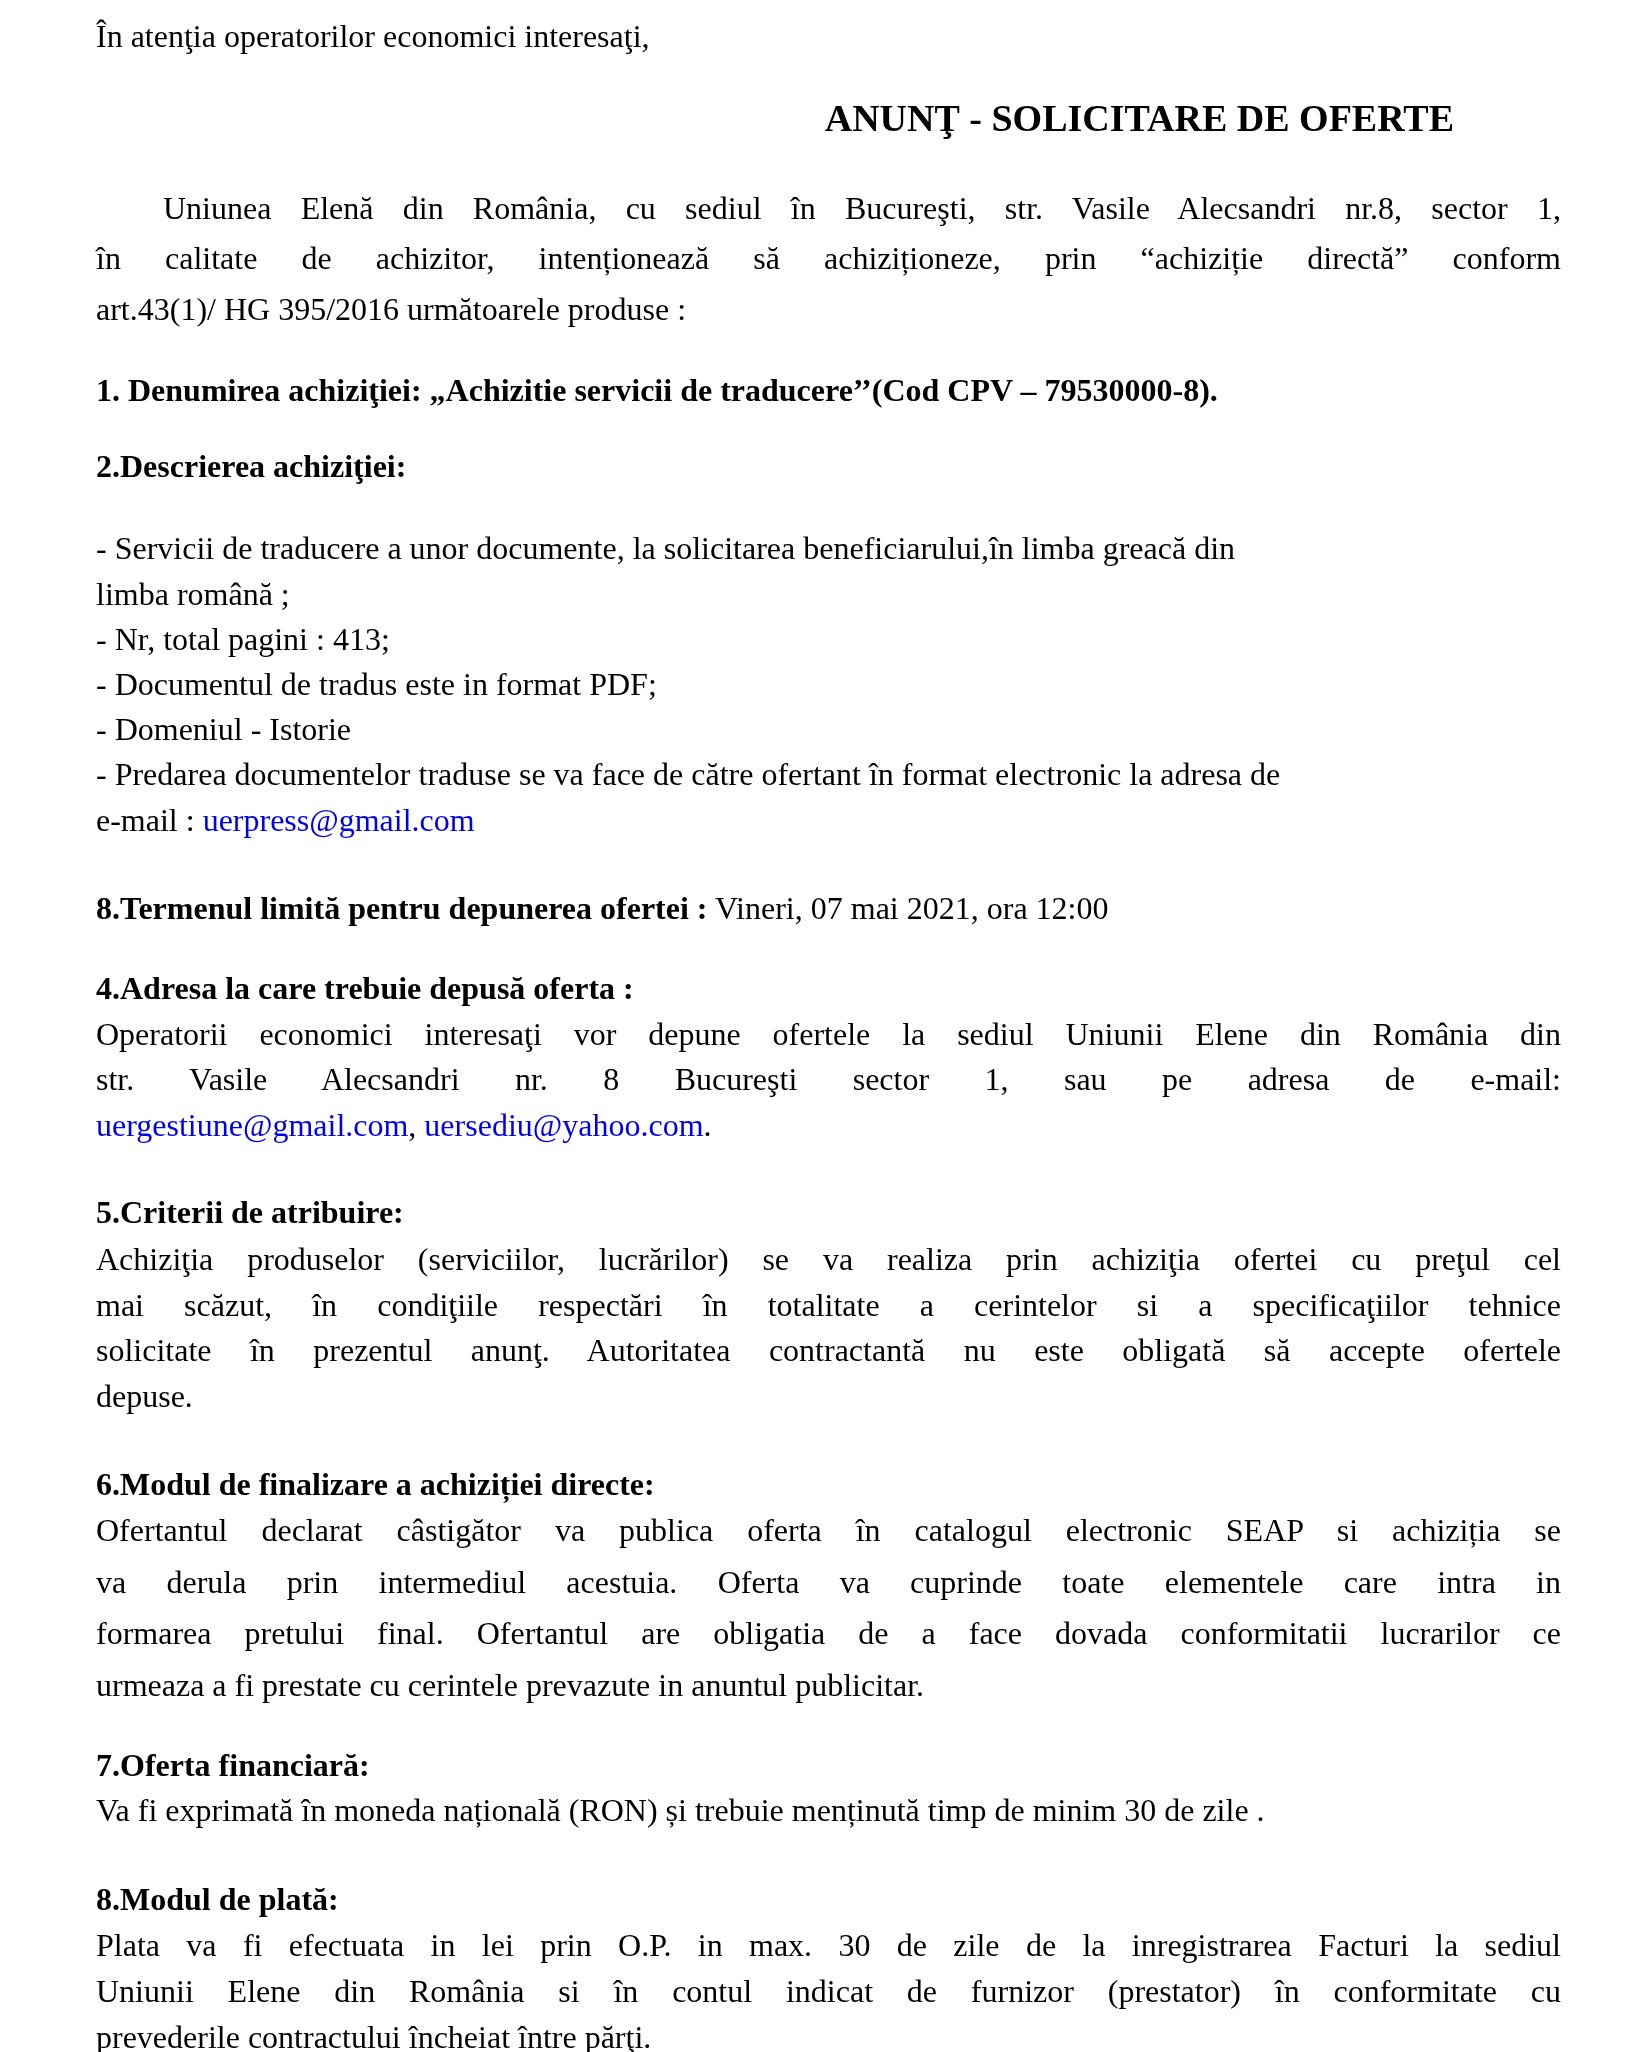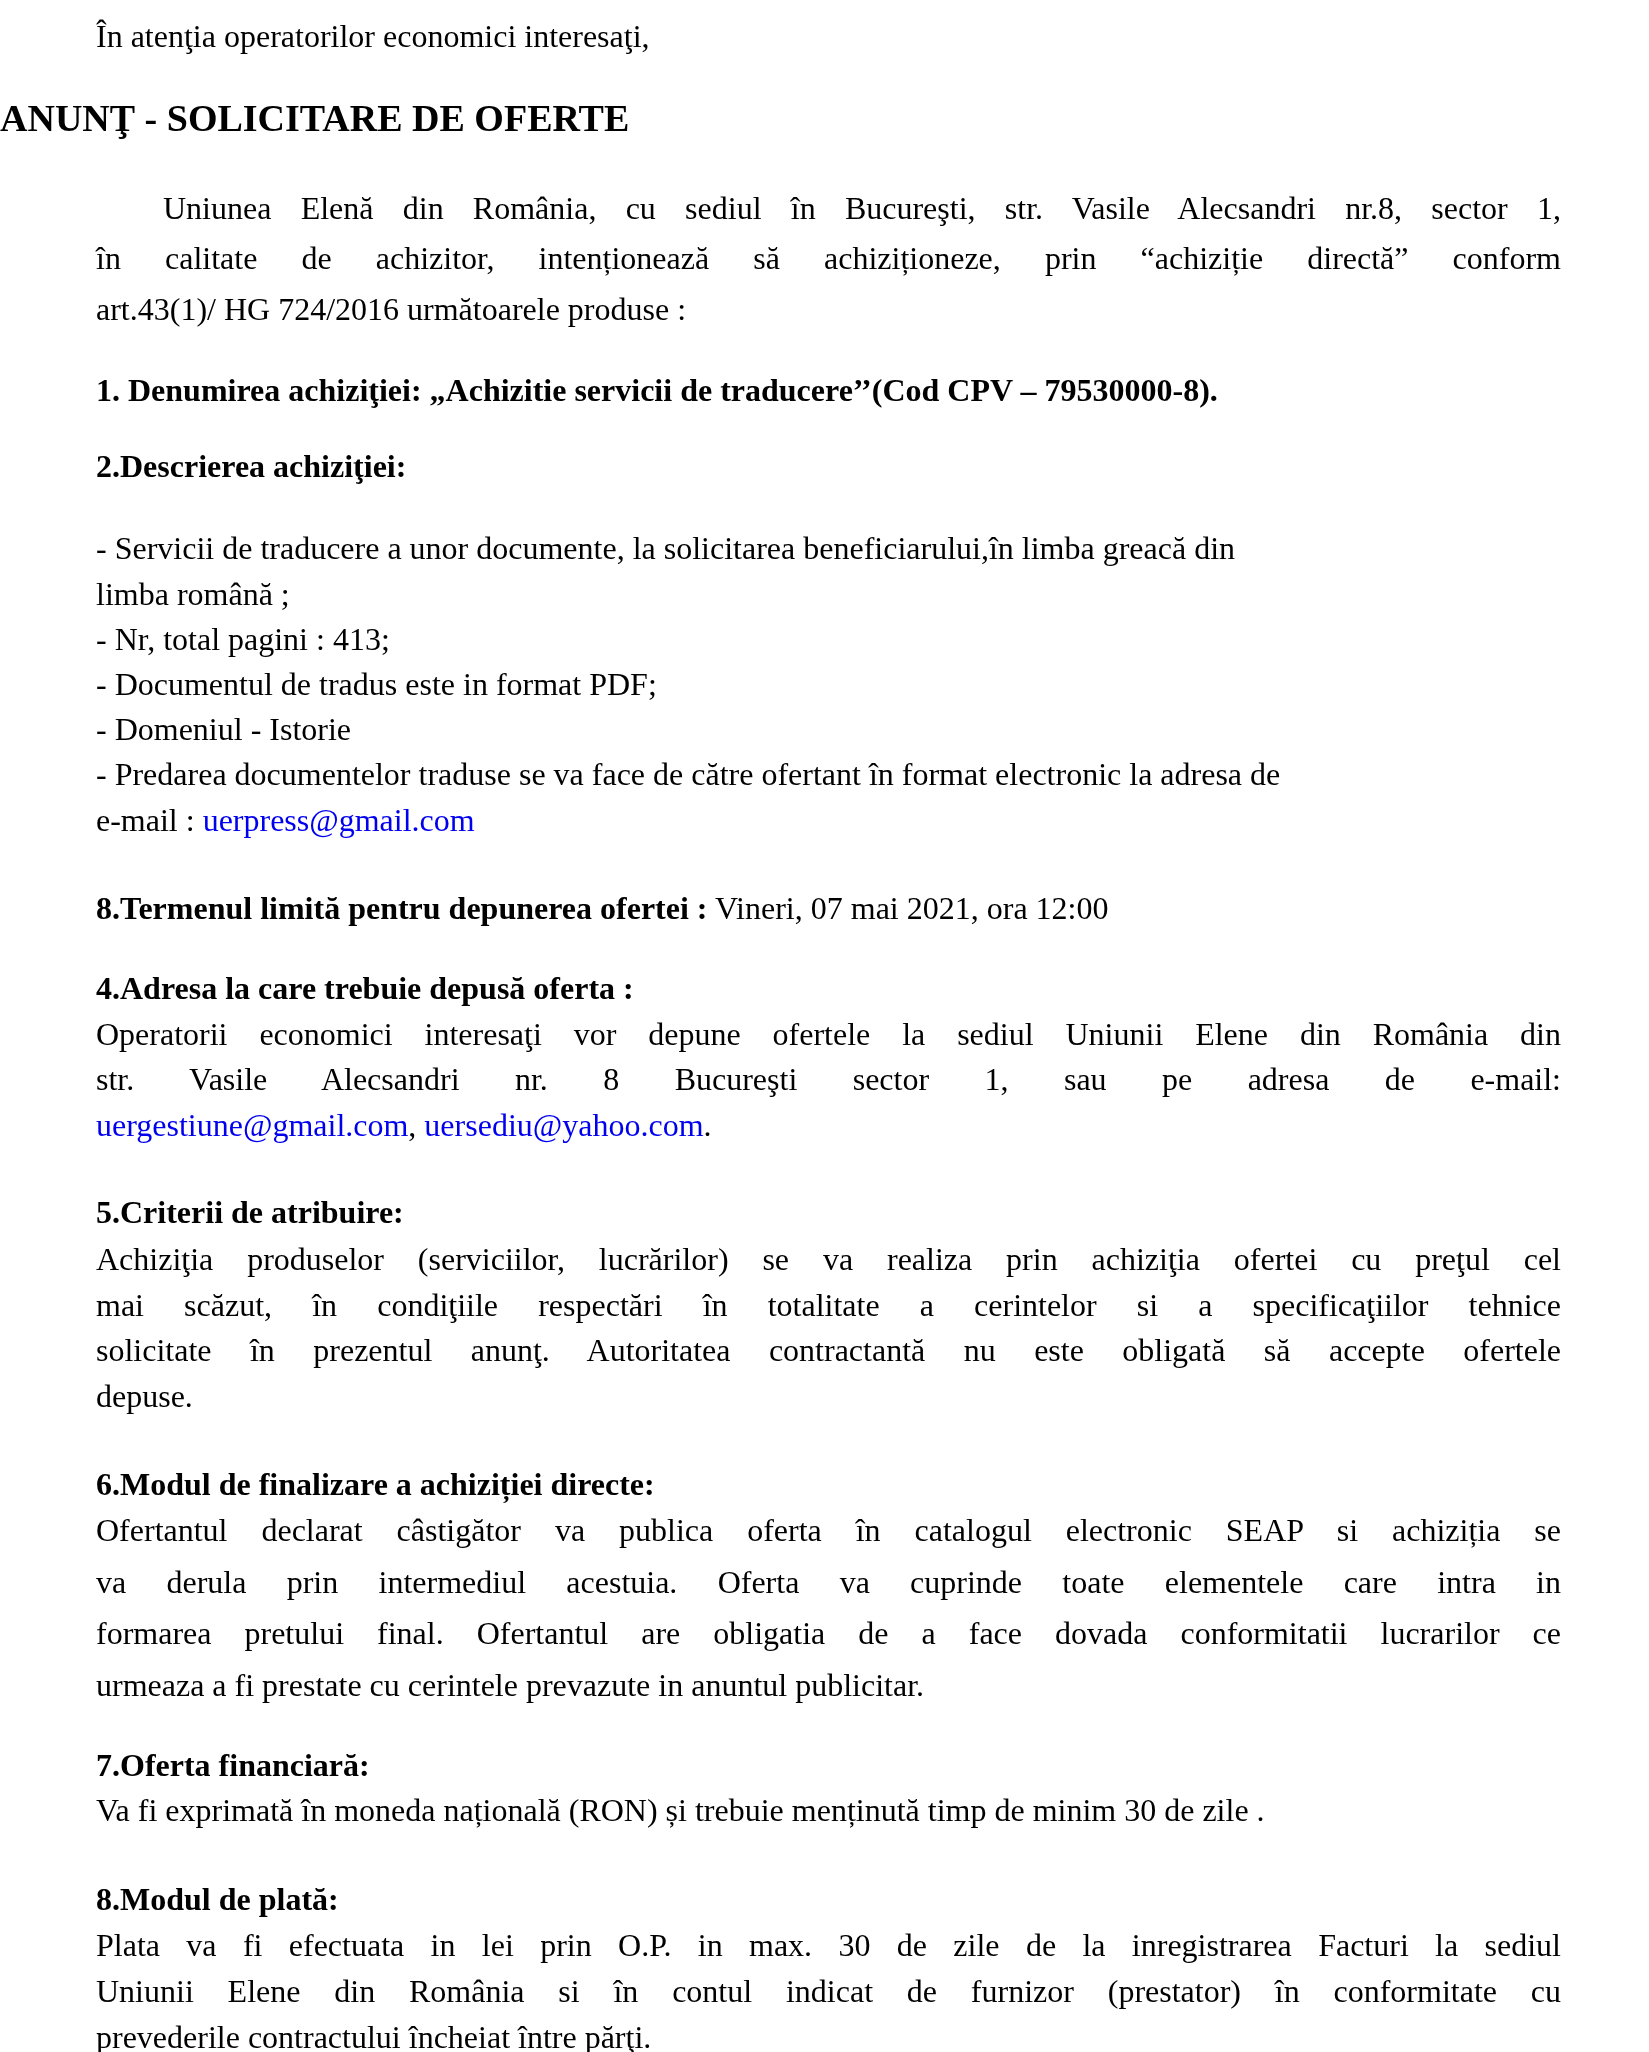--- a/index.html
+++ b/index.html
@@ -3,32 +3,32 @@
 <meta charset="utf-8">
 <style>
   html, body { margin: 0; padding: 0; background: #ffffff; }
   body {
     width: 1649px; height: 2052px; position: relative; overflow: hidden;
     font-family: "Liberation Serif", serif; color: #000; font-size: 32px;
   }
   .ln { position: absolute; left: 96px; width: 1465px; white-space: nowrap; line-height: 36px; }
   .just { text-align: justify; text-align-last: justify; }
   .b { font-weight: bold; }
-  .title { left: 0; width: 1454px; text-align: left; font-size: 38px; font-weight: bold; }
+  .title { left: 0; width: 1454px; text-align: right; font-size: 38px; font-weight: bold; }
   a.lnk { color: #0000ee; }
 </style>
 </head>
 <body>
 
 <div class="ln" style="top:18px">În atenţia operatorilor economici interesaţi,</div>
 <div class="ln title" style="top:100px">ANUNŢ - SOLICITARE DE OFERTE</div>
 
 <div class="ln just" style="top:190px;left:163px;width:1398px">Uniunea Elenă din România, cu sediul în Bucureşti, str. Vasile Alecsandri nr.8, sector 1,</div>
 <div class="ln just" style="top:240px">în calitate de achizitor, intenționează să achiziționeze, prin “achiziție directă” conform</div>
-<div class="ln" style="top:291px">art.43(1)/ HG 724/2016 următoarele produse :</div>
+<div class="ln" style="top:291px">art.43(1)/ HG 395/2016 următoarele produse :</div>
 
 <div class="ln b" style="top:372px">1. Denumirea achiziţiei: „Achizitie servicii de traducere’’(Cod CPV – 79530000-8).</div>
 
 <div class="ln b" style="top:448px">2.Descrierea achiziţiei:</div>
 <div class="ln" style="top:530px">- Servicii de traducere a unor documente, la solicitarea beneficiarului,în limba greacă din</div>
 <div class="ln" style="top:576px">limba română ;</div>
 <div class="ln" style="top:621px">- Nr, total pagini : 413;</div>
 <div class="ln" style="top:666px">- Documentul de tradus este in format PDF;</div>
 <div class="ln" style="top:711px">- Domeniul - Istorie</div>
 <div class="ln" style="top:756px">- Predarea documentelor traduse se va face de către ofertant în format electronic la adresa de</div>

